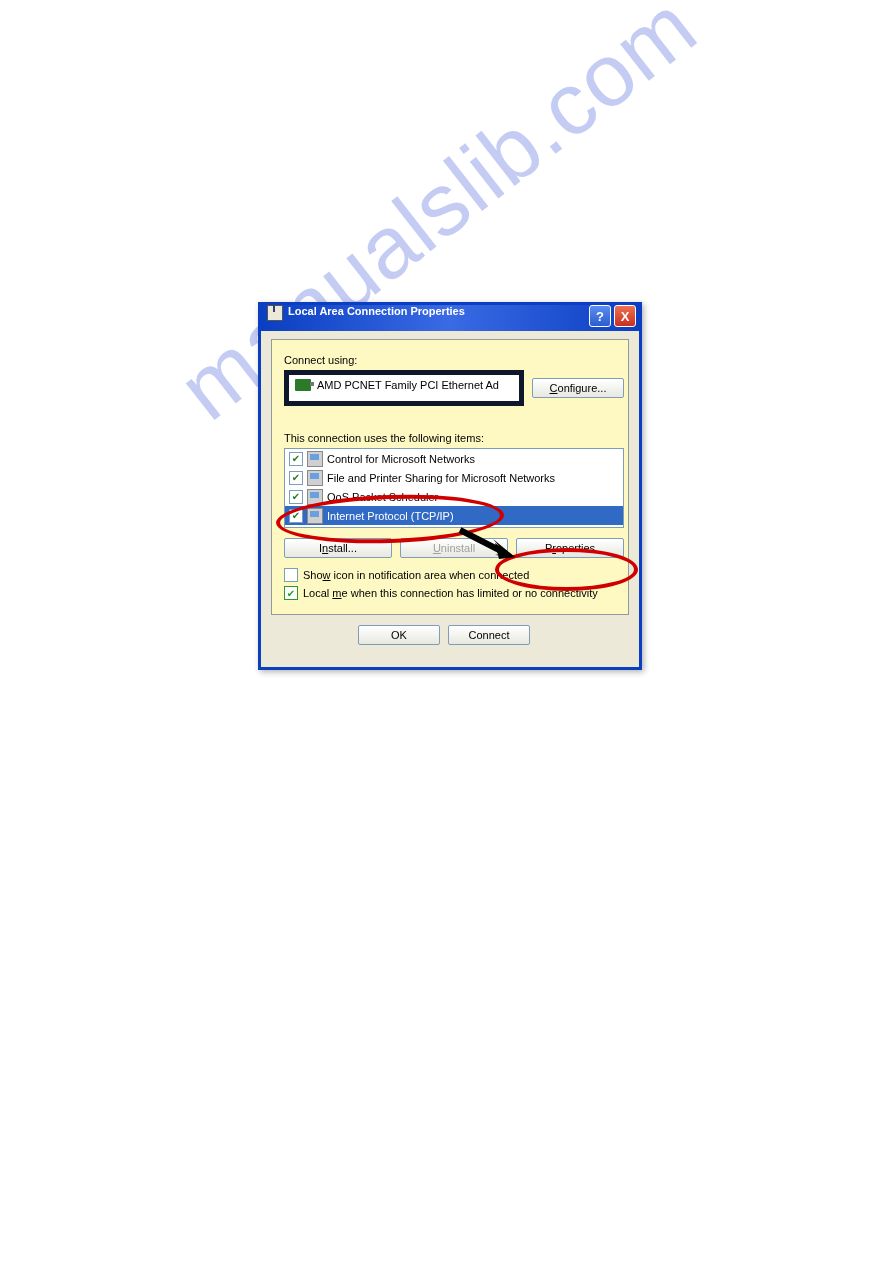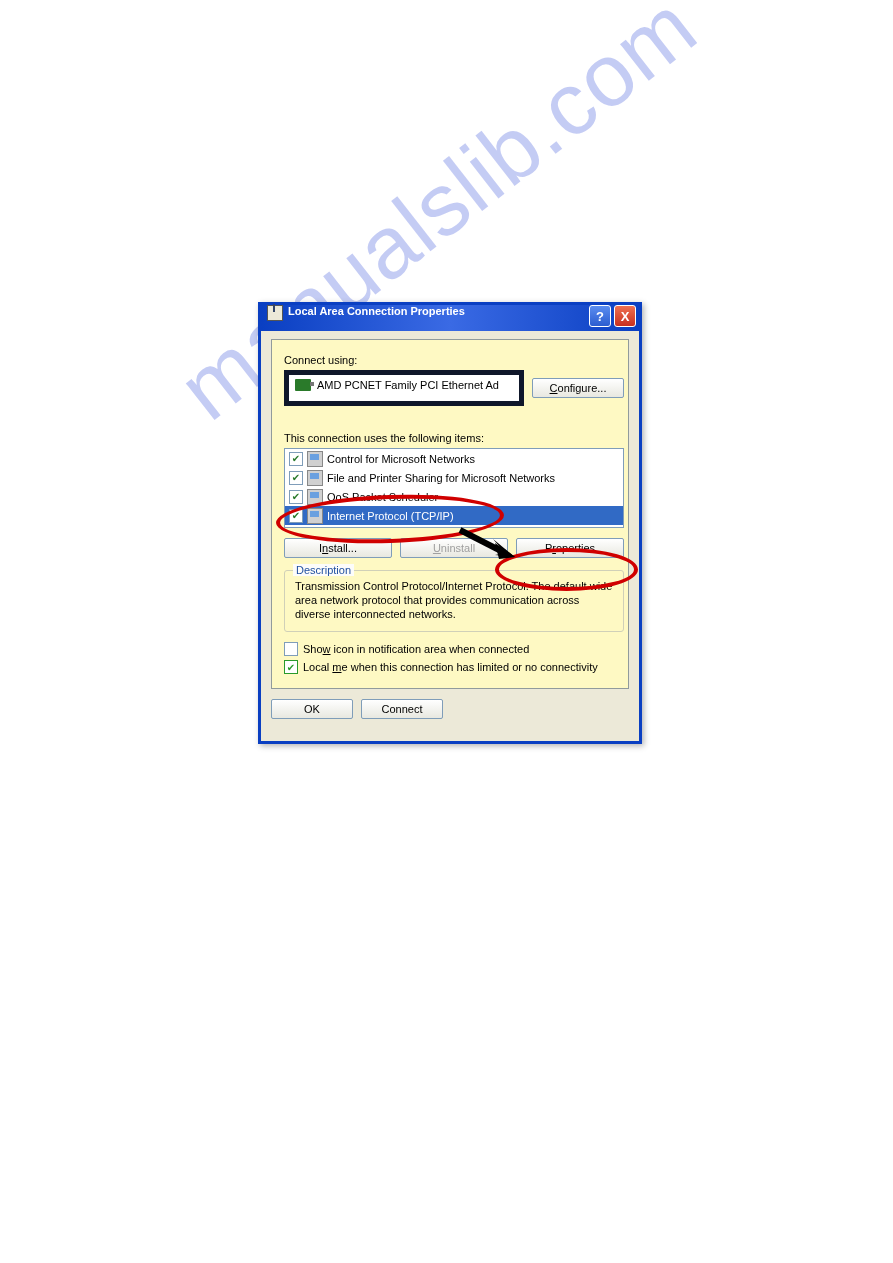--- a/index.html
+++ b/index.html
@@ -31,21 +31,21 @@
 .svc-icon{width:14px;height:14px;background:#d0d0d0;border:1px solid #888;position:relative}
 .svc-icon.net:before{content:"";position:absolute;left:2px;top:2px;width:9px;height:6px;background:#6aa0e0}
 .btnrow{display:flex;justify-content:space-between;margin-top:10px;gap:8px}
 .btnrow .btn{width:106px}
 .fieldset{border:1px solid #d0d0b8;border-radius:3px;margin-top:12px;padding:8px 10px 10px 10px;position:relative}
 .legend{position:absolute;top:-7px;left:8px;background:#fcfcfa;padding:0 3px;color:#2050a0;font-size:11px}
 .desc{color:#000;line-height:14px}
 .chkrow{display:flex;align-items:center;gap:5px;margin-top:10px}
 .chkrow2{display:flex;align-items:center;gap:5px;margin-top:4px}
 .gchk{width:12px;height:12px;border:1px solid #2a9a2a;display:flex;align-items:center;justify-content:center;color:#2a9a2a;font-size:10px;background:#fff}
-.footer{display:flex;justify-content:flex-start;gap:8px;padding:10px 12px 12px 0}
+.footer{display:flex;justify-content:center;gap:8px;padding:10px 12px 12px 0}
 .footer .btn{width:80px}
 .underline{text-decoration:underline}
 
 .oval{position:absolute;border:4px solid #d00000;border-radius:50%;pointer-events:none}
 .oval1{left:276px;top:495px;width:220px;height:40px;transform:rotate(-2deg)}
 .oval2{left:495px;top:548px;width:135px;height:35px}
 .arrow{position:absolute;left:455px;top:525px;pointer-events:none}
 
 .watermark{position:absolute;left:160px;top:360px;font-size:88px;color:#5a6fe0;opacity:.35;transform:rotate(-38deg);transform-origin:left top;font-family:Arial,sans-serif;letter-spacing:1px;pointer-events:none;white-space:nowrap}
 </style>
@@ -101,24 +101,20 @@
           <span>Internet Protocol (TCP/IP)</span>
         </div>
       </div>
 
       <div class="btnrow">
         <div class="btn">I<span class="underline">n</span>stall...</div>
         <div class="btn disabled"><span class="underline">U</span>ninstall</div>
         <div class="btn">P<span class="underline">r</span>operties</div>
       </div>
 
-      <div class="fieldset">
-        <div class="legend">Description</div>
-        <div class="desc">Transmission Control Protocol/Internet Protocol. The default wide area network protocol that provides communication across diverse interconnected networks.</div>
-      </div>
 
       <div class="chkrow">
         <span class="chk" style="border-color:#7f9db9;color:transparent">✔</span>
         <span><span>Sho</span><span class="underline">w</span><span> icon in notification area when connected</span></span>
       </div>
       <div class="chkrow2">
         <span class="gchk">✔</span>
         <span><span>Local </span><span class="underline">m</span><span>e when this connection has limited or no connectivity</span></span>
       </div>
 

